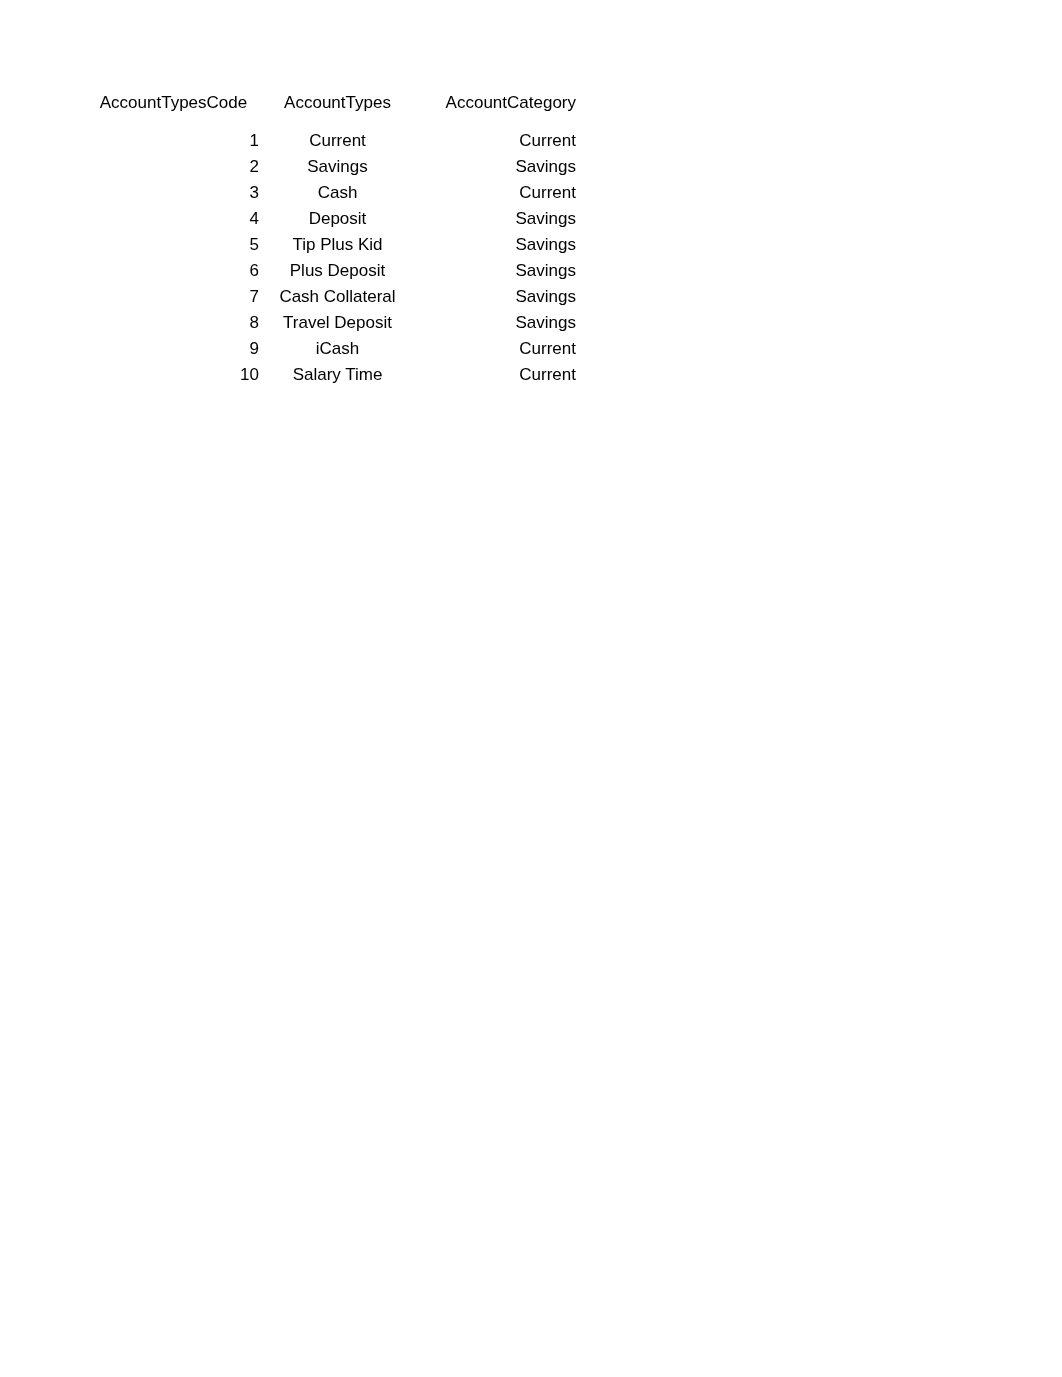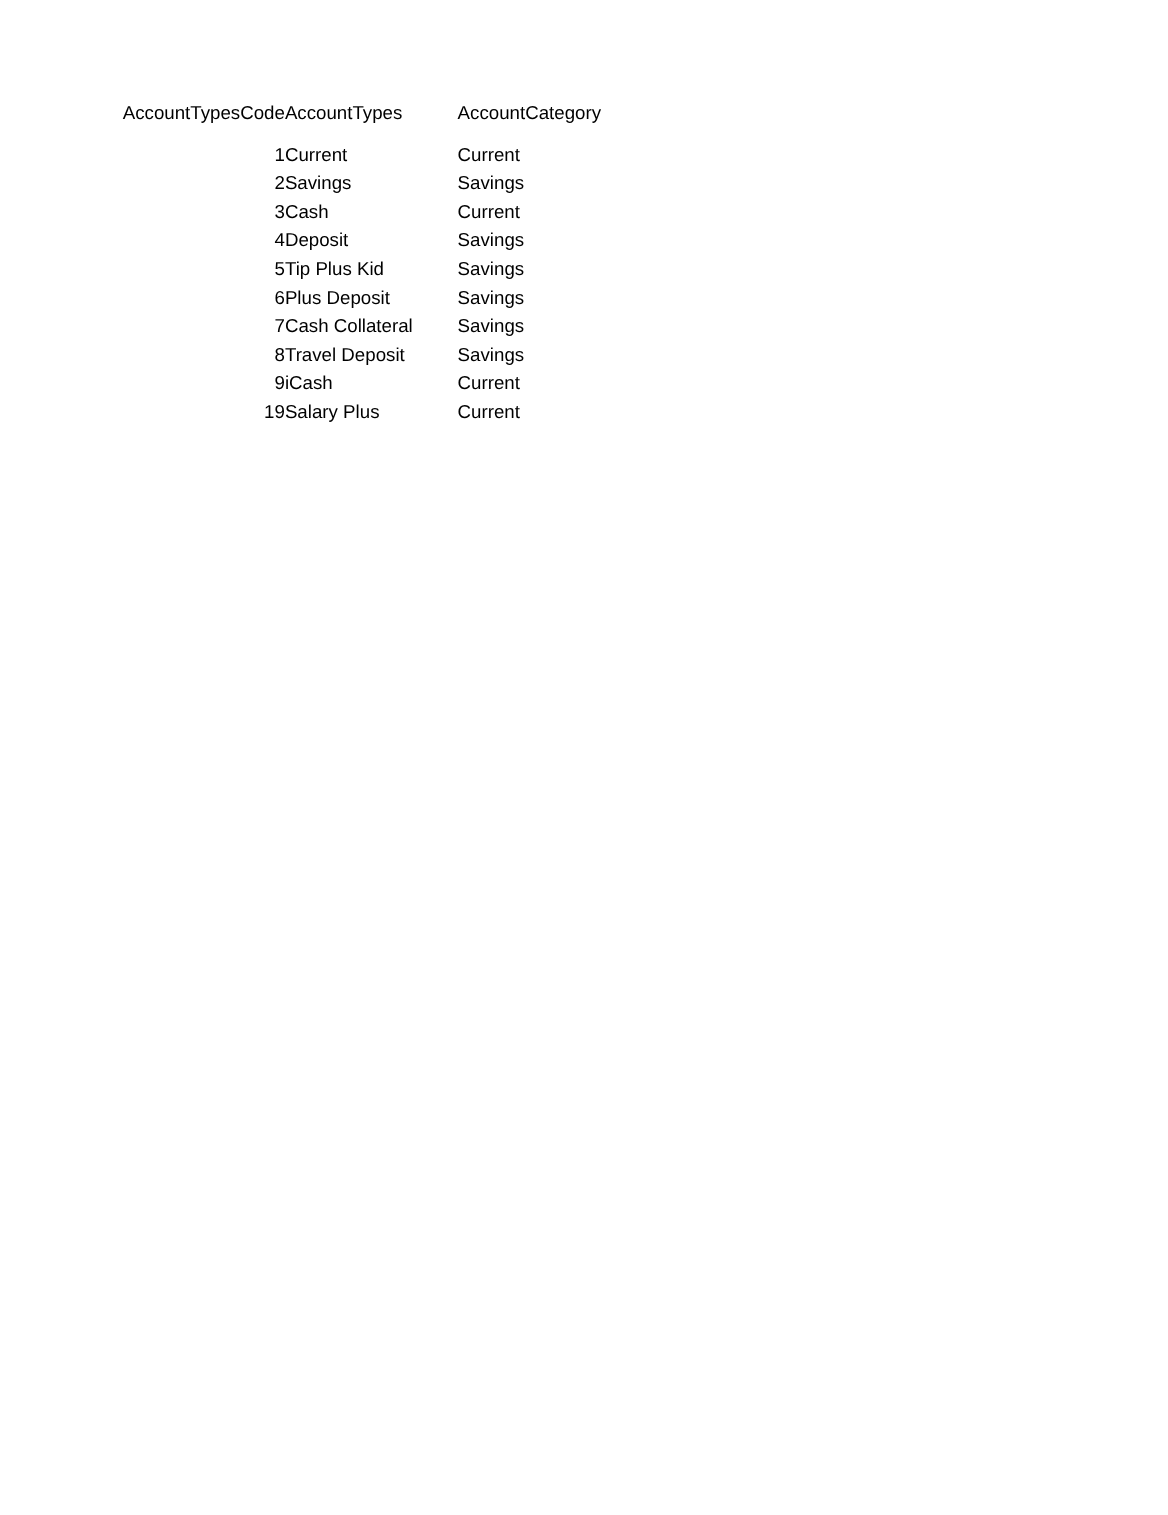--- a/index.html
+++ b/index.html
@@ -51,31 +51,31 @@
 
   
   .col-code {
     width: 171px;
     text-align: right;
     padding-right: 4px;
   }
 
   .col-type {
     width: 157px;
-    text-align: left;
+    text-align: center;
   }
 
   .col-category {
     width: 160px;
-    text-align: left;
+    text-align: right;
   }
 
   
   .header .col-code {
-    text-align: right;
+    text-align: center;
     padding-right: 0;
   }
 
   .header th {
     padding-bottom: 6px;
     height: 32px;
   }
 </style>
 </head>
 <body>
@@ -130,20 +130,20 @@
         <td class="col-code">8</td>
         <td class="col-type">Travel Deposit</td>
         <td class="col-category">Savings</td>
       </tr>
       <tr>
         <td class="col-code">9</td>
         <td class="col-type">iCash</td>
         <td class="col-category">Current</td>
       </tr>
       <tr>
-        <td class="col-code">19</td>
-        <td class="col-type">Salary Plus</td>
+        <td class="col-code">10</td>
+        <td class="col-type">Salary Time</td>
         <td class="col-category">Current</td>
       </tr>
     </tbody>
   </table>
 
 </div>
 
 </body></html>

